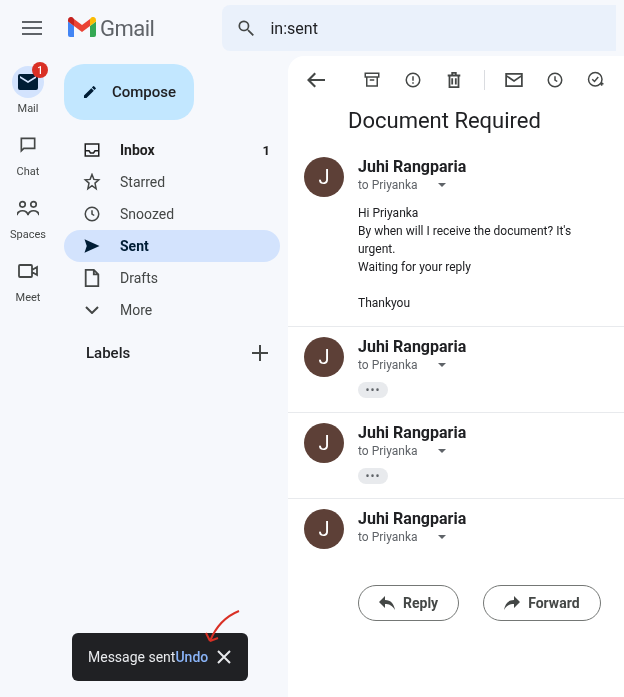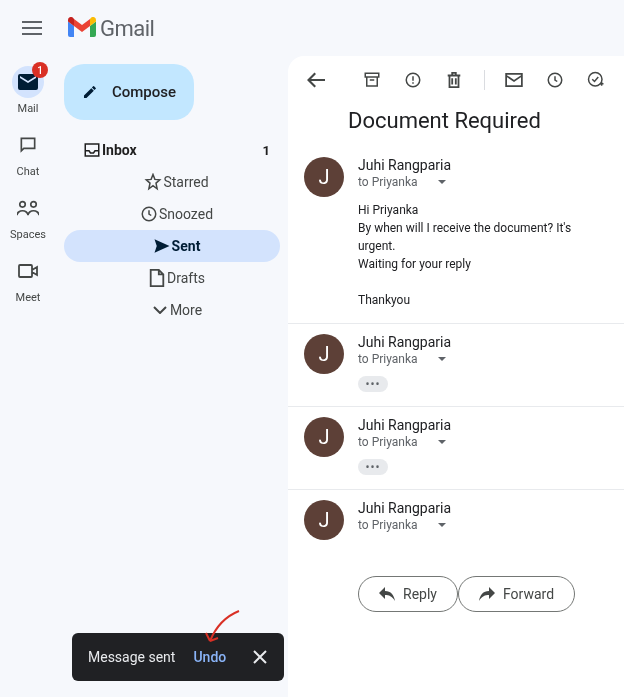--- a/index.html
+++ b/index.html
@@ -1,65 +1,65 @@
 <!DOCTYPE html>
 <html><head>
 <meta charset="utf-8">
 <style>
   * { box-sizing: border-box; margin: 0; padding: 0; font-family: 'Google Sans', Roboto, Arial, sans-serif; }
   body { width: 624px; height: 697px; background: #f6f8fc; overflow: hidden; position: relative; color: #202124; }
 
-  .header { display: flex; align-items: center; height: 56px; padding: 0 8px; }
+  .header { display: flex; align-items: center; height: 56px; padding: 0 8px; justify-content: center; }
   .hamburger { width: 48px; height: 48px; display: flex; align-items: center; justify-content: center; border-radius: 50%; cursor: pointer; }
   .logo-wrap { display: flex; align-items: center; gap: 4px; margin-left: 12px; }
   .logo-text { font-size: 22px; color: #5f6368; letter-spacing: -0.5px; }
   .search-bar { flex: 1; margin-left: 68px; background: #eaf1fb; height: 46px; border-radius: 8px 0 0 8px; display: flex; align-items: center; padding: 0 14px; gap: 14px; }
   .search-bar input { border: none; background: transparent; outline: none; font-size: 16px; color: #202124; flex: 1; }
 
   .layout { display: flex; height: calc(100% - 56px); }
 
   .rail { width: 56px; display: flex; flex-direction: column; align-items: center; padding-top: 10px; gap: 14px; }
   .rail-item { display: flex; flex-direction: column; align-items: center; gap: 4px; cursor: pointer; }
   .rail-icon { width: 32px; height: 32px; border-radius: 16px; display: flex; align-items: center; justify-content: center; position: relative; }
   .rail-icon.active { background: #d3e3fd; }
   .rail-label { font-size: 11px; color: #444746; }
   .badge { position: absolute; top: -4px; right: -4px; background: #d93025; color: #fff; font-size: 10px; width: 16px; height: 16px; border-radius: 50%; display: flex; align-items: center; justify-content: center; font-weight: 500; }
 
   .sidebar { width: 232px; padding: 8px 8px 0 8px; display: flex; flex-direction: column; }
   .compose-btn { background: #c2e7ff; border-radius: 20px; height: 56px; width: 130px; display: flex; align-items: center; gap: 14px; padding: 0 18px; cursor: pointer; font-size: 15px; font-weight: 500; margin-bottom: 14px; }
   .folder-list { display: flex; flex-direction: column; }
-  .folder-item { height: 32px; border-radius: 16px; display: flex; align-items: center; padding: 0 10px 0 18px; cursor: pointer; font-size: 14px; color: #444746; justify-content: center; }
+  .folder-item { height: 32px; border-radius: 16px; display: flex; align-items: center; padding: 0 10px 0 18px; gap: 18px; cursor: pointer; font-size: 14px; color: #444746; }
   .folder-item.active { background: #d3e3fd; font-weight: 700; color: #001d35; }
   .folder-item.bold { font-weight: 700; color: #1f1f1f; }
   .folder-item .count { margin-left: auto; font-size: 13px; }
   .folder-icon { width: 20px; display: flex; justify-content: center; }
 
   .labels-row { display: flex; align-items: center; justify-content: space-between; padding: 18px 12px 10px 22px; }
   .labels-title { font-size: 15px; font-weight: 500; }
 
   .main { flex: 1; background: #fff; border-radius: 16px 0 0 0; display: flex; flex-direction: column; overflow-y: auto; }
   .toolbar { height: 48px; display: flex; align-items: center; padding: 0 10px; gap: 6px; }
   .tool-btn { width: 40px; height: 40px; display:flex; align-items:center; justify-content:center; cursor:pointer; color:#444746; border-radius:50%; }
   .tool-gap { width: 10px; }
   .tool-divider { width: 1px; height: 20px; background: #dadce0; margin: 0 6px; }
 
   .subject { font-size: 22px; padding: 4px 16px 14px 60px; }
 
   .msg { padding: 10px 16px 14px 16px; display:flex; gap: 14px; border-bottom: 1px solid #e8eaed; }
   .avatar { width: 40px; height: 40px; border-radius: 50%; background: #5d4037; color: #fff; display:flex; align-items:center; justify-content:center; font-size: 20px; flex-shrink: 0; }
   .msg-body { flex:1; }
-  .sender { font-weight: 400; font-size: 14px; }
+  .sender { font-weight: 700; font-size: 16px; }
   .to-line { font-size: 12px; color: #5f6368; display:flex; align-items:center; gap:20px; margin-top:2px; }
   .msg-text { font-size: 12px; margin-top: 12px; line-height: 1.5; }
   .ellipsis { margin-top: 10px; background: #e8eaed; border-radius: 10px; width: 30px; height: 16px; display:flex; align-items:center; justify-content:center; color:#5f6368; font-size:12px; letter-spacing:1px; cursor:pointer; }
 
-  .actions { padding: 22px 16px; display:flex; gap: 0; padding-left: 70px; }
+  .actions { padding: 22px 16px; display:flex; gap: 24px; padding-left: 70px; font-weight: bold; }
   .pill-btn { border: 1px solid #747775; border-radius: 20px; height: 36px; padding: 0 20px; display:flex; align-items:center; gap: 8px; font-size: 14px; color: #444746; cursor:pointer; background:#fff; }
 
-  .toast { position: absolute; bottom: 16px; left: 72px; background: #202124; color: #e8eaed; border-radius: 6px; height: 48px; display:flex; align-items:center; padding: 0 8px 0 16px; gap: 18px; font-size: 14px; }
+  .toast { position: absolute; bottom: 16px; left: 72px; background: #202124; color: #e8eaed; border-radius: 6px; height: 48px; display:flex; align-items:center; padding: 0 8px 0 16px; font-size: 14px; }
   .toast-undo { color: #8ab4f8; font-weight: 500; cursor:pointer; }
   .toast-close { width: 32px; height:32px; display:flex; align-items:center; justify-content:center; cursor:pointer; }
 
   .arrow-annot { position:absolute; bottom: 48px; left: 204px; pointer-events:none; }
 
   svg { display:block; }
 </style>
 </head>
 <body>
 
@@ -72,20 +72,26 @@
   <div class="logo-wrap">
     <svg width="28" height="22" viewBox="0 0 28 22">
       <path d="M2 20h4V9L0 4.5V18a2 2 0 0 0 2 2z" fill="#4285f4"></path>
       <path d="M22 20h4a2 2 0 0 0 2-2V4.5L22 9z" fill="#34a853"></path>
       <path d="M22 2v7l6-4.5V3a3 3 0 0 0-4.8-2.4z" fill="#fbbc04"></path>
       <path d="M6 9V2l8 6 8-6v7l-8 6z" fill="#ea4335"></path>
       <path d="M0 3v1.5L6 9V2L4.8.6A3 3 0 0 0 0 3z" fill="#c5221f"></path>
     </svg>
     <span class="logo-text">Gmail</span>
   </div>
+  <div class="search-bar">
+    <svg width="20" height="20" viewBox="0 0 24 24">
+        <path fill="#444746" d="M15.5 14h-.79l-.28-.27a6.5 6.5 0 1 0-.7.7l.27.28v.79L20 21.5l1.5-1.5zm-6 0A4.5 4.5 0 1 1 14 9.5 4.5 4.5 0 0 1 9.5 14z"></path>
+      </svg>
+    <input type="text" value="in:sent" style="">
+  </div>
 </div>
 
 <div class="layout">
 
   <div class="rail">
     <div class="rail-item">
       <div class="rail-icon active">
         <svg width="20" height="16" viewBox="0 0 20 16">
             <path fill="#001d35" d="M18 0H2A2 2 0 0 0 0 2v12a2 2 0 0 0 2 2h16a2 2 0 0 0 2-2V2a2 2 0 0 0-2-2zm0 4-8 5L2 4V2l8 5 8-5z"></path>
           </svg>
@@ -172,20 +178,28 @@
         <span>Drafts</span>
       </div>
       <div class="folder-item">
         <span class="folder-icon">
             <svg width="14" height="8" viewBox="0 0 14 8">
               <path fill="none" stroke="#444746" stroke-width="2" d="M1 1l6 6 6-6"></path>
             </svg>
           </span>
         <span>More</span>
       </div>
+    </div>
+    <div class="labels-row">
+      <span class="labels-title">Labels</span>
+      <span>
+          <svg width="16" height="16" viewBox="0 0 16 16">
+            <path d="M7 0h2v16H7zM0 7h16v2H0z" fill="#444746"></path>
+          </svg>
+        </span>
     </div>
   </div>
 
   <div class="main">
     <div class="toolbar">
       <div class="tool-btn">
           <svg width="18" height="16" viewBox="0 0 18 16">
             <path fill="#444746" d="M18 7H4l5-5L7.5.5 0 8l7.5 7.5L9 14 4 9h14z"></path>
           </svg>
         </div>

